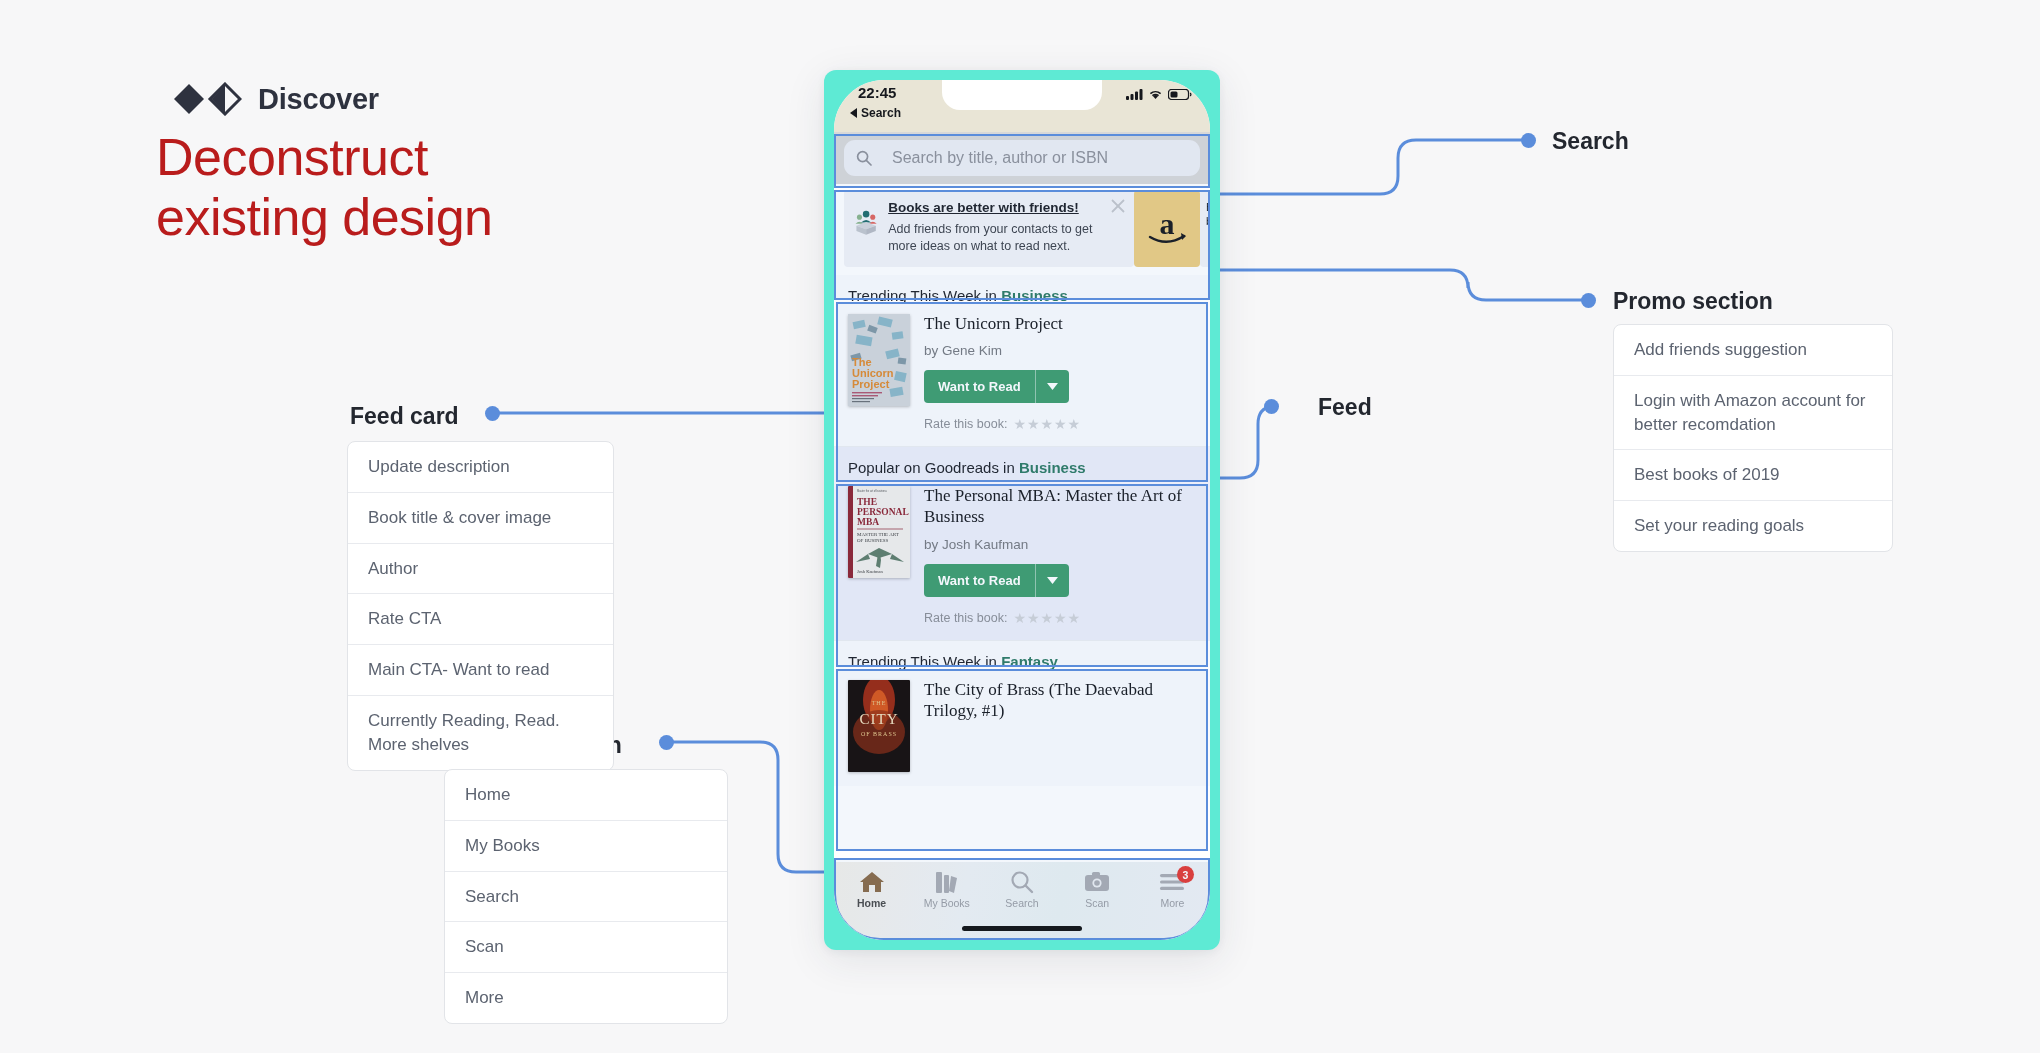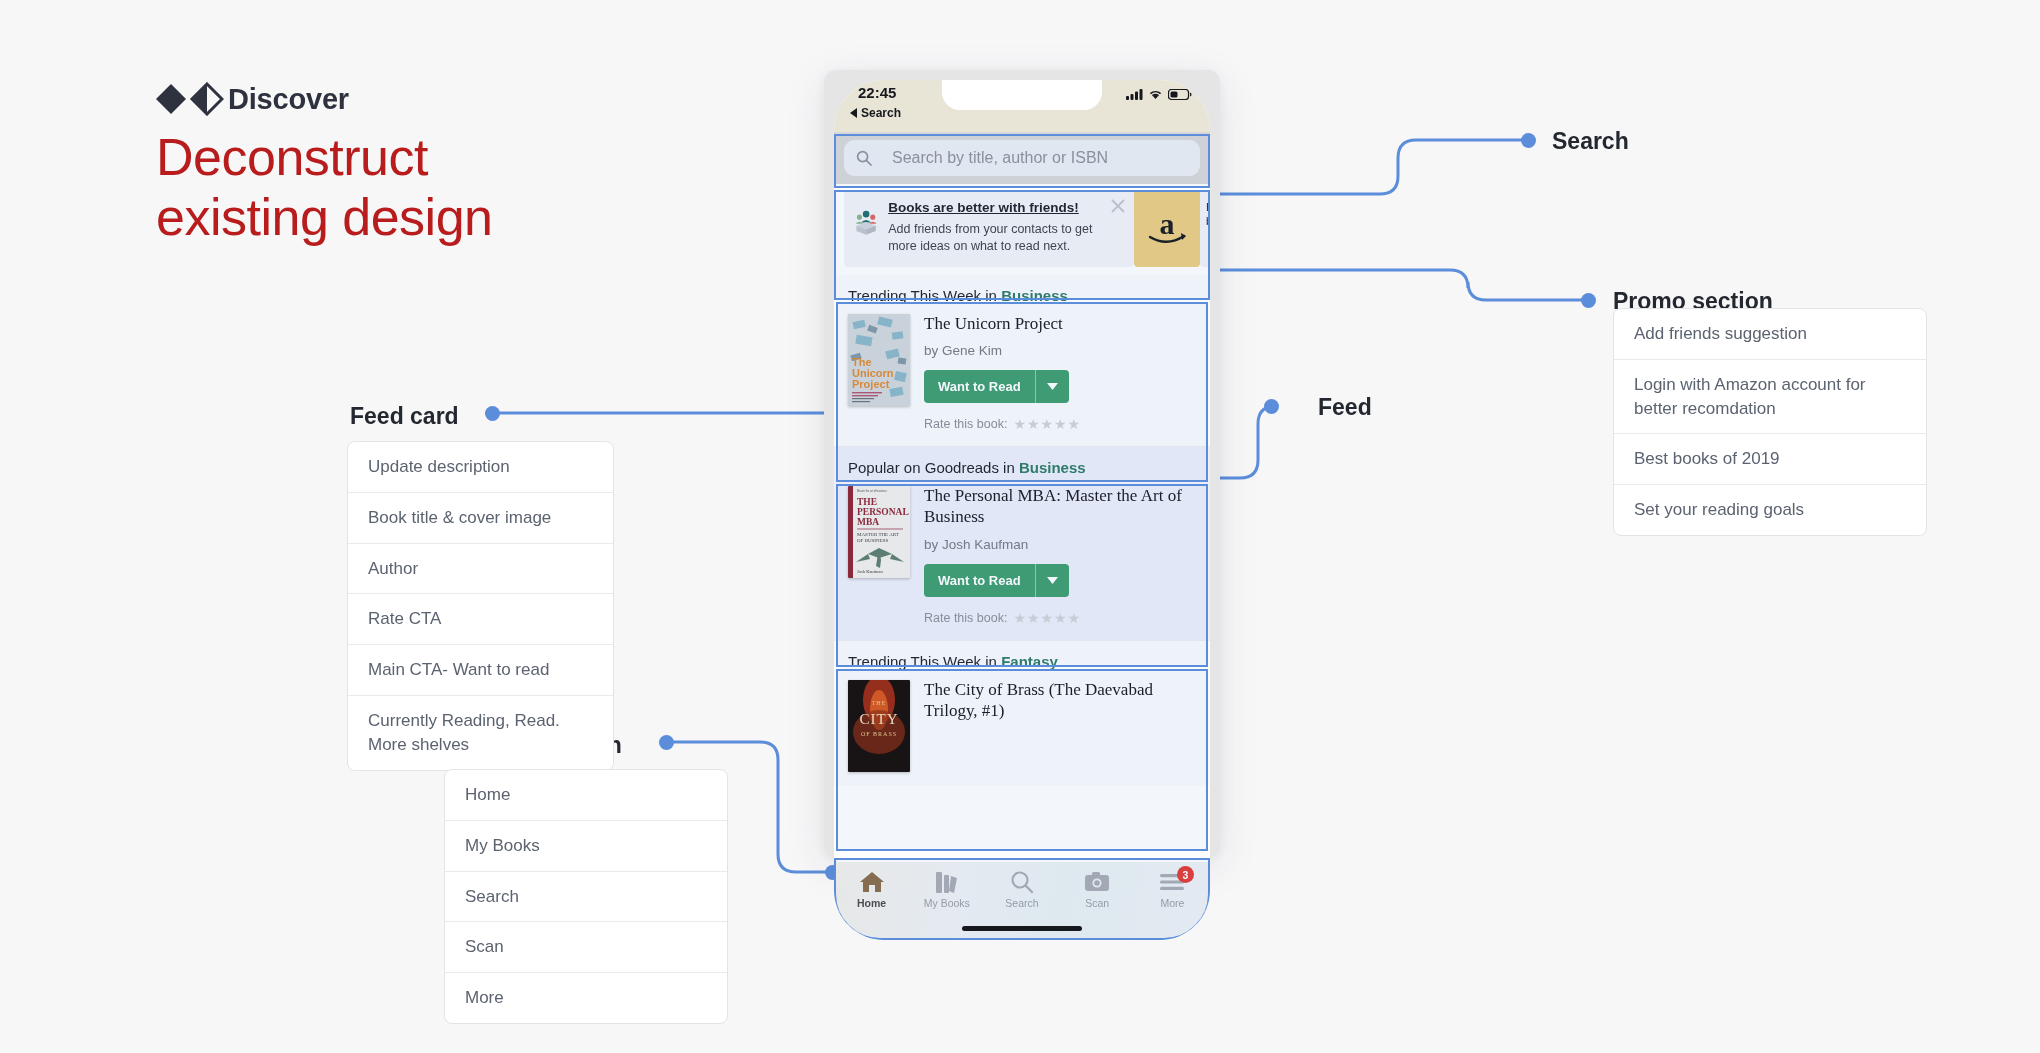--- a/index.html
+++ b/index.html
@@ -5,21 +5,21 @@
   * { box-sizing: border-box; margin: 0; padding: 0; }
   html, body {
     width: 2040px; height: 1053px;
     background: #f7f7f8;
     font-family: "Liberation Sans", sans-serif;
     overflow: hidden;
   }
   #root { position: relative; width: 2040px; height: 1053px; }
 
   
-  #brand { position: absolute; left: 154px; top: 82px; display: flex; align-items: center; gap: 4px; }
+  #brand { position: absolute; left: 172px; top: 82px; display: flex; align-items: center; gap: 16px; }
   #brand .logo { width: 70px; height: 34px; }
   #brand .brand-text { font-size: 29px; font-weight: 700; color: #2e323f; letter-spacing: -0.2px; }
   #headline {
     position: absolute; left: 156px; top: 128px;
     font-size: 52px; line-height: 1.15; font-weight: 300;
     color: #b91c1c; letter-spacing: -0.5px;
   }
 
   
   .anno-title {
@@ -45,22 +45,22 @@
     border-bottom: 1px solid #e8eaee;
   }
   .panel .row:last-child { border-bottom: none; }
   .panel .row.group { padding-bottom: 6px; border-bottom: none; }
   .panel .row.sub { padding-top: 6px; padding-bottom: 6px; border-bottom: none; }
   .panel .row.sub.last { padding-bottom: 14px; }
 
   
   #phone {
     position: absolute; left: 824px; top: 70px;
-    width: 396px; height: 787px;
-    background: #e5e5e5; border-radius: 12px;
+    width: 396px; height: 880px;
+    background: #5eead4; border-radius: 12px;
     box-shadow: 0 10px 40px rgba(40,50,70,0.10), 0 2px 8px rgba(40,50,70,0.06);
   }
   #screen {
     position: absolute; left: 10px; top: 10px;
     width: 376px; height: 860px;
     border-radius: 50px; overflow: hidden; background: #fff;
   }
 
   
   #statusbar {
@@ -214,21 +214,21 @@
 
   <div class="panel" style="left:444px; top:769px; width:284px;">
     <div class="row">Home</div>
     <div class="row">My Books</div>
     <div class="row">Search</div>
     <div class="row">Scan</div>
     <div class="row">More</div>
   </div>
 
 
-  <div class="panel" style="left:1613px; top:308px; width:314px;">
+  <div class="panel" style="left:1613px; top:324px; width:280px;">
     <div class="row">Add friends suggestion</div>
     <div class="row">Login with Amazon account for better recomdation</div>
     <div class="row">Best books of 2019</div>
     <div class="row">Set your reading goals</div>
   </div>
 
   <div id="phone">
     <div id="screen">
 
       <div id="statusbar">

